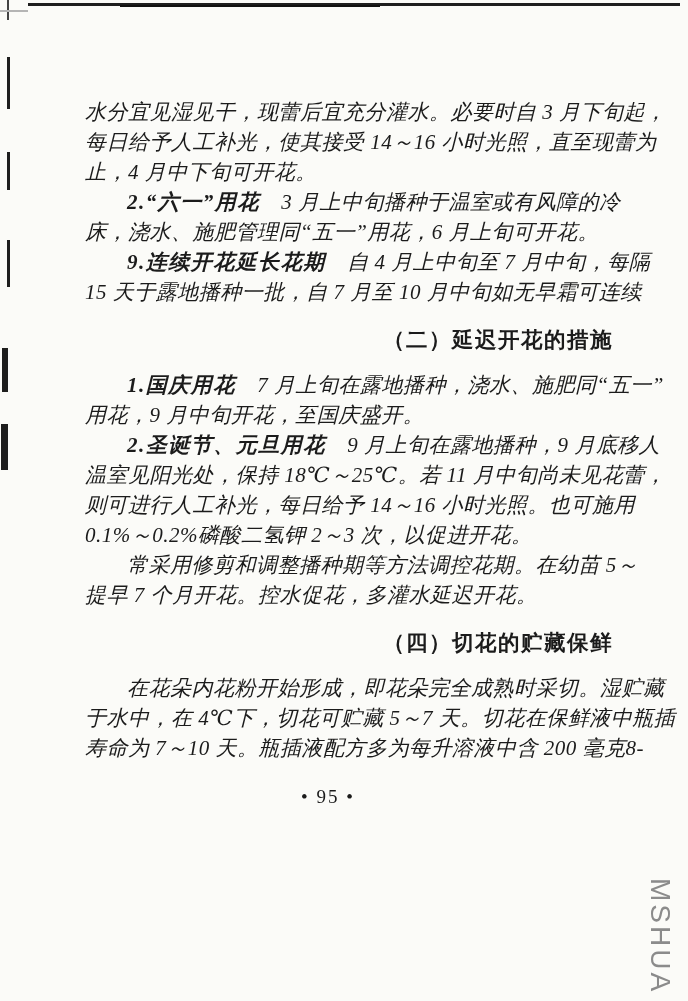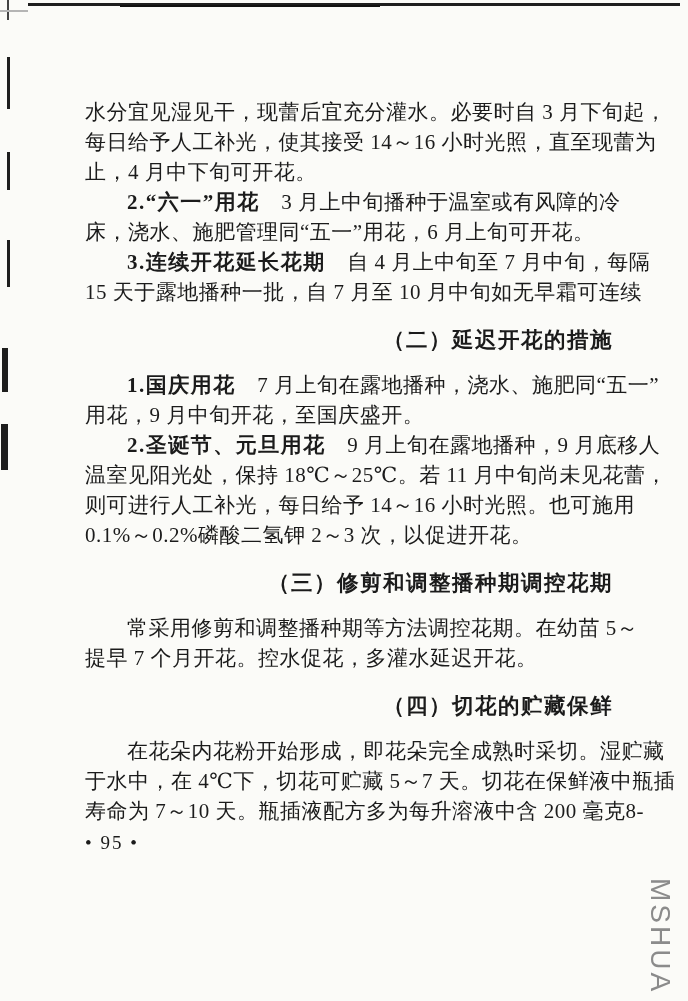--- a/index.html
+++ b/index.html
@@ -26,37 +26,38 @@
   .content {
     position: absolute;
     left: 85px; top: 97px;
     width: 528px;
   }
   .line {
     height: 30px; line-height: 30px;
     font-size: 21px;
     white-space: nowrap;
     letter-spacing: 0.5px;
+    font-style: italic;
   }
   .line.indent { text-indent: 42px; }
   .line b.lead { font-weight: bold; letter-spacing: 1.5px; text-align: center; }
   .heading {
     height: 30px; line-height: 30px;
     font-size: 21.5px;
     font-weight: bold;
     text-align: right;
     letter-spacing: 1.5px;
     margin-top: 18px; margin-bottom: 15px;
     white-space: nowrap;
   }
   .page-number {
-    margin-top: 4px;
+    margin-top: 21px;
     height: 26px; line-height: 26px;
     font-size: 19px;
-    text-align: left;
+    text-align: center;
     padding-right: 42px;
     letter-spacing: 2px;
   }
   .watermark {
     position: absolute;
     top: 878px; left: 644px;
     writing-mode: vertical-rl;
     font-family: "Liberation Sans", "DejaVu Sans", sans-serif;
     font-size: 28px;
     letter-spacing: 3px;
@@ -76,30 +77,29 @@
 <div class="artifact edge-4"></div>
 <div class="artifact edge-5"></div>
 
 <div class="content">
 
 <div class="line">水分宜见湿见干，现蕾后宜充分灌水。必要时自 3 月下旬起，</div>
     <div class="line">每日给予人工补光，使其接受 14～16 小时光照，直至现蕾为</div>
     <div class="line">止，4 月中下旬可开花。</div>
     <div class="line indent"><b class="lead">2.“六一”用花</b>　3 月上中旬播种于温室或有风障的冷</div>
     <div class="line">床，浇水、施肥管理同“五一”用花，6 月上旬可开花。</div>
-    <div class="line indent"><b class="lead">3.连续开花延长花期</b>　自 4 月上中旬至 7 月中旬，每隔</div>
+    <div class="line indent"><b class="lead">9.连续开花延长花期</b>　自 4 月上中旬至 7 月中旬，每隔</div>
     <div class="line">15 天于露地播种一批，自 7 月至 10 月中旬如无早霜可连续</div>
     <div class="heading">（二）延迟开花的措施</div>
     <div class="line indent"><b class="lead">1.国庆用花</b>　7 月上旬在露地播种，浇水、施肥同“五一”</div>
     <div class="line">用花，9 月中旬开花，至国庆盛开。</div>
     <div class="line indent"><b class="lead">2.圣诞节、元旦用花</b>　9 月上旬在露地播种，9 月底移人</div>
     <div class="line">温室见阳光处，保持 18℃～25℃。若 11 月中旬尚未见花蕾，</div>
     <div class="line">则可进行人工补光，每日给予 14～16 小时光照。也可施用</div>
     <div class="line">0.1%～0.2%磷酸二氢钾 2～3 次，以促进开花。</div>
-    <div class="heading">（三）修剪和调整播种期调控花期</div>
     <div class="line indent">常采用修剪和调整播种期等方法调控花期。在幼苗 5～</div>
     <div class="line">提早 7 个月开花。控水促花，多灌水延迟开花。</div>
     <div class="heading">（四）切花的贮藏保鲜</div>
     <div class="line indent">在花朵内花粉开始形成，即花朵完全成熟时采切。湿贮藏</div>
     <div class="line">于水中，在 4℃下，切花可贮藏 5～7 天。切花在保鲜液中瓶插</div>
     <div class="line">寿命为 7～10 天。瓶插液配方多为每升溶液中含 200 毫克8-</div>
     <div class="page-number">• 95 •</div>
   </div>
 
 <div class="watermark">MSHUA</div>

